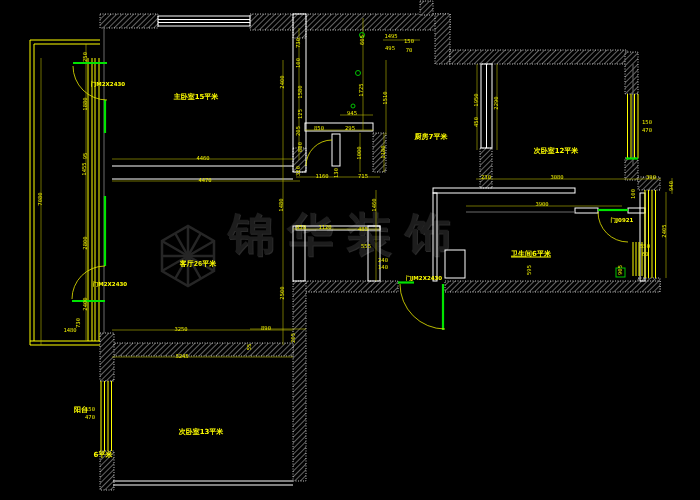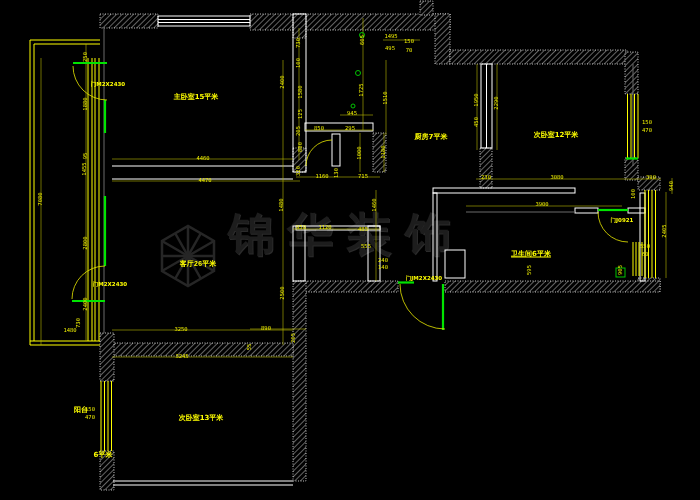--- a/index.html
+++ b/index.html
@@ -245,23 +245,23 @@
       <span class="dim rot" style="left: 672px; top: 186px;">940</span>
       <span class="dim rot" style="left: 634px; top: 194px;">100</span>
       <span class="dim" style="left: 542px; top: 205px;">3900</span>
       <span class="dim rot" style="left: 665px; top: 231px;">2405</span>
       <span class="dim rot" style="left: 530px; top: 270px;">595</span>
       <span class="dim rot" style="left: 621px; top: 270px;">905</span>
       <span class="dim" style="left: 645px; top: 247px;">550</span>
       <span class="dim" style="left: 645px; top: 255px;">60</span>
       <span class="room" style="left: 196px; top: 97px;">主卧室15平米</span>
       <span class="room" style="left: 431px; top: 137px;">厨房7平米</span>
-      <span class="room" style="left: 556px; top: 135px;">次卧室12平米</span>
+      <span class="room" style="left: 556px; top: 151px;">次卧室12平米</span>
       <span class="room" style="left: 198px; top: 264px; font-family: Liberation Mono, monospace;">客厅26平米</span>
-      <span class="room" style="left: 201px; top: 418px; text-align: right;">次卧室13平米</span>
+      <span class="room" style="left: 201px; top: 432px; text-align: right;">次卧室13平米</span>
       <span class="room" style="left: 531px; top: 254px; text-decoration: underline;">卫生间6平米</span>
       <span class="room" style="left: 81px; top: 410px;">阳台</span>
       <span class="room" style="left: 103px; top: 419px; margin-top: 36px;">6平米</span>
       <span class="door" style="left: 108px; top: 85px;">门M2X2430</span>
       <span class="door" style="left: 110px; top: 285px;">门M2X2430</span>
       <span class="door" style="left: 424px; top: 279px;">门JM2X2430</span>
       <span class="door" style="left: 622px; top: 221px;">门J0921</span>
     </div>
 </div>
 

